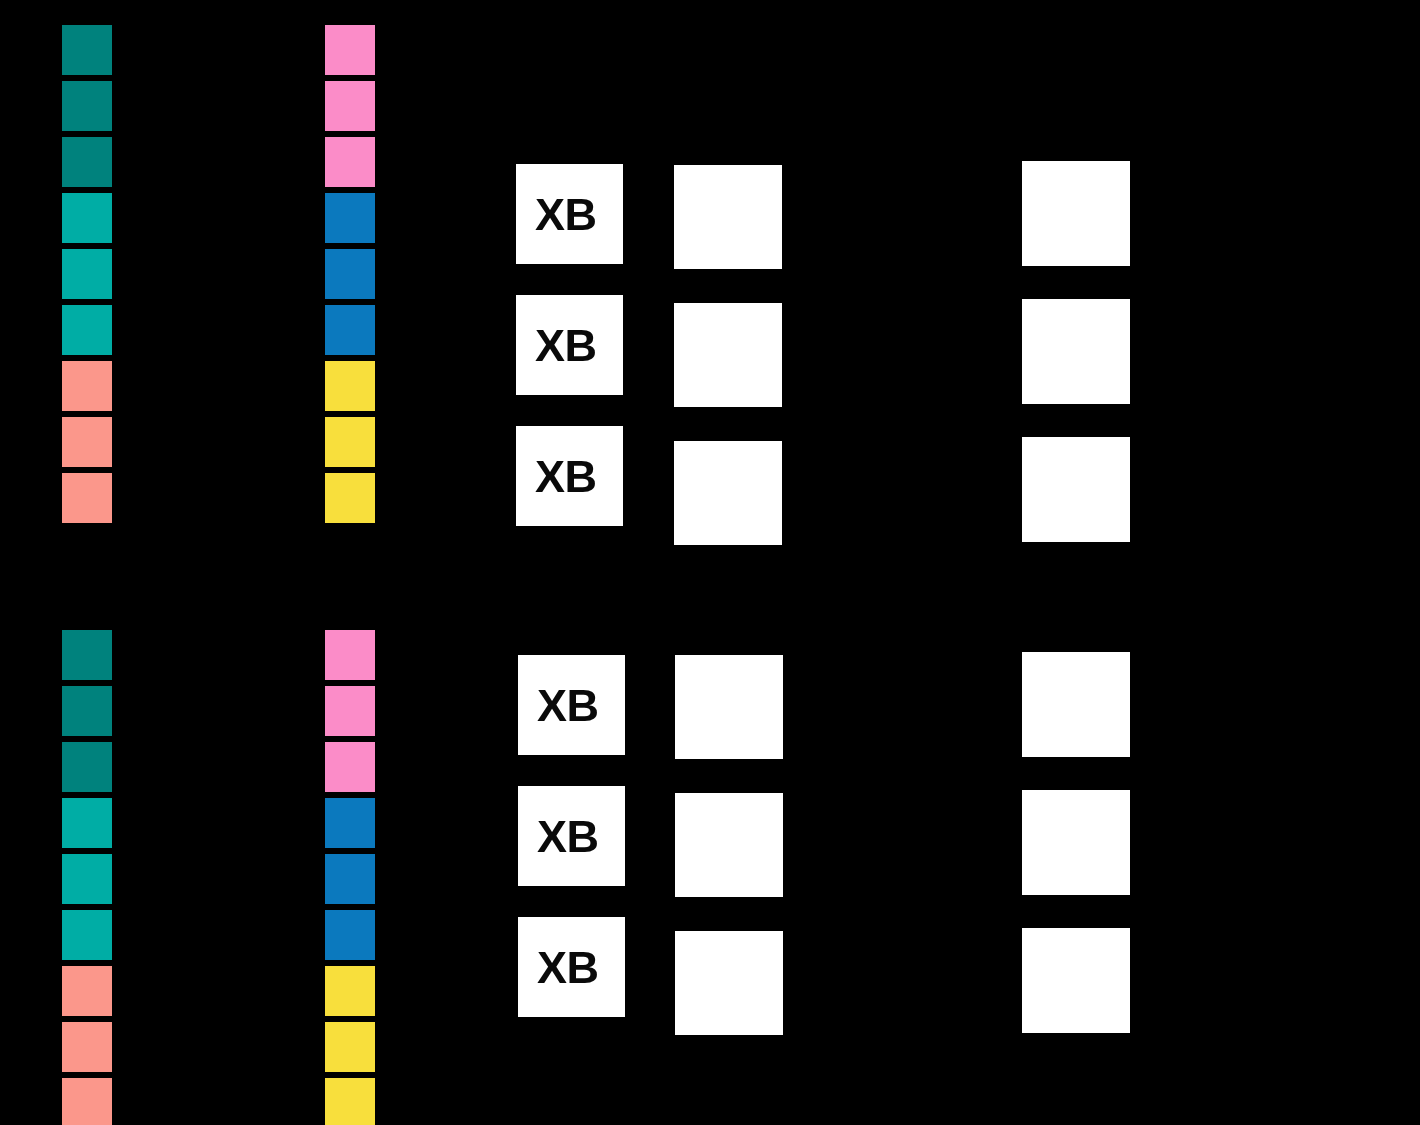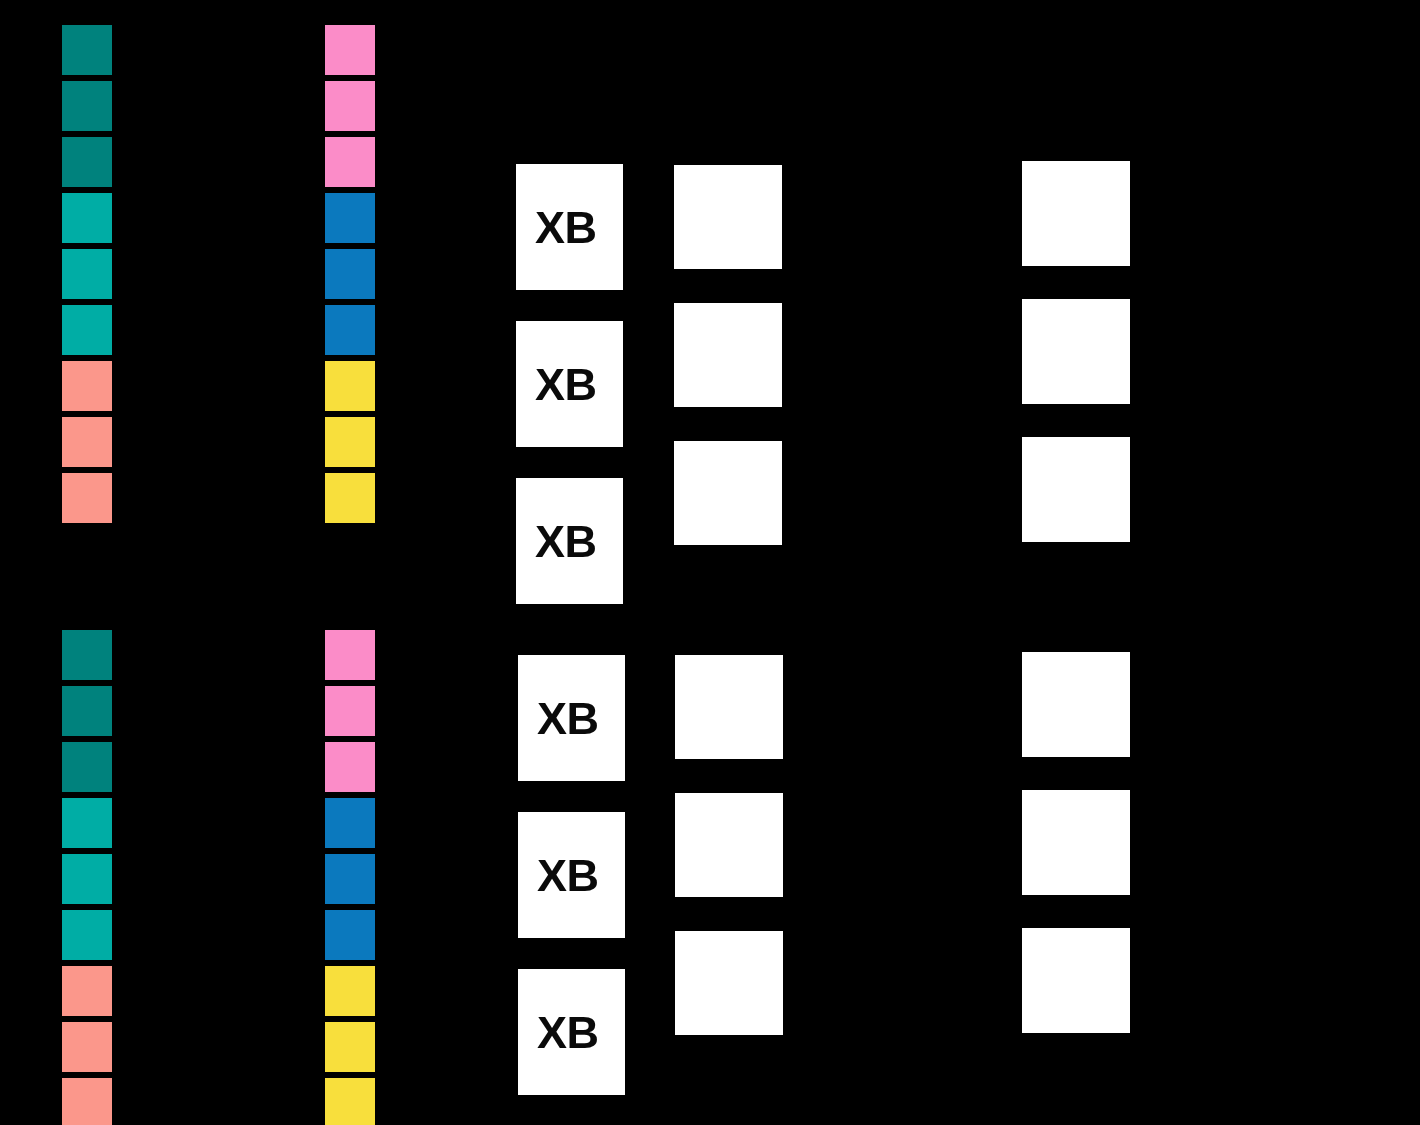--- a/index.html
+++ b/index.html
@@ -67,21 +67,21 @@
     font-size: 45px;
     line-height: 1;
     color: #0a0a0a;
     letter-spacing: -0.5px;
     user-select: none;
   }
 
   
   .col-xb .card {
     width: 107px;
-    height: 126px;
+    height: 100px;
     margin-bottom: 31px;
     justify-content: flex-start;
     padding-left: 19px;
   }
   .col-xb .card:last-child { margin-bottom: 0; }
 
   
   .col-plain .card {
     width: 108px;
     height: 104px;

